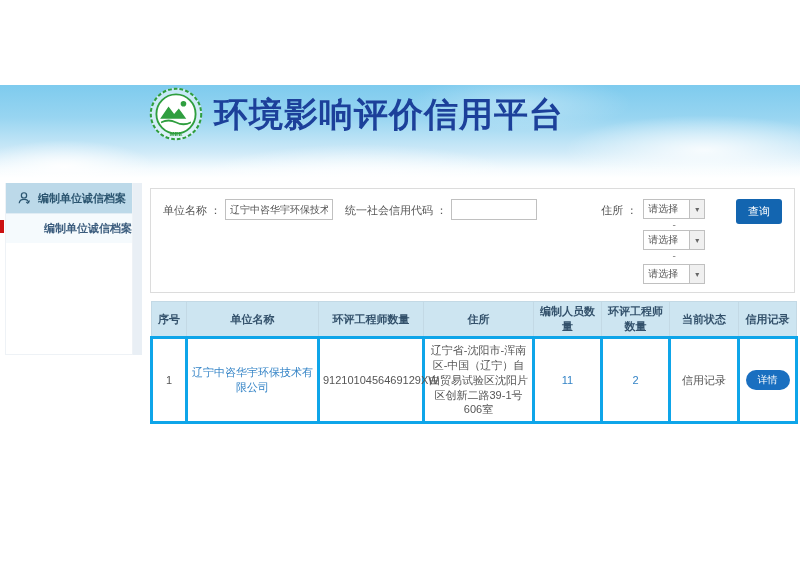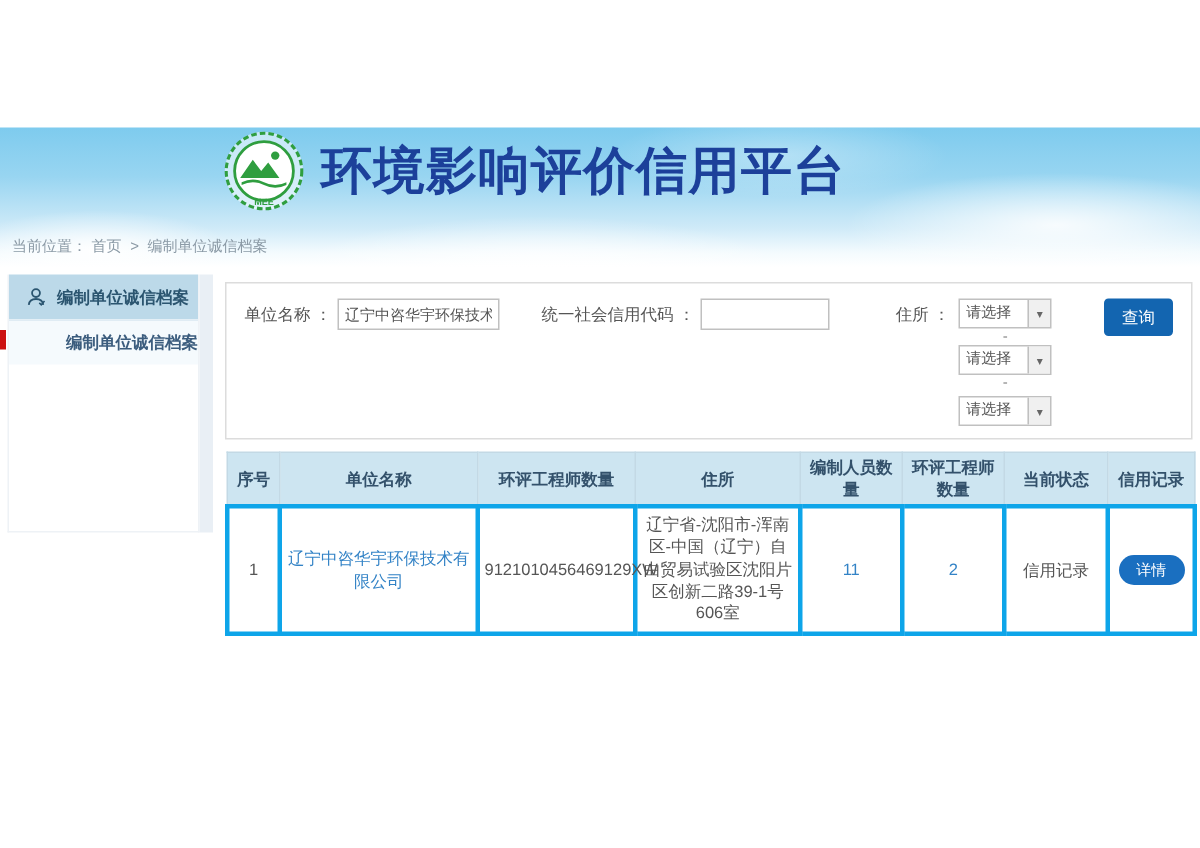--- a/index.html
+++ b/index.html
@@ -38,21 +38,21 @@
   .side-item .label { font-size:11px; font-weight:bold; color:#3c5d7e; white-space:nowrap; }
   .active-marker { position:absolute; left:0; top:220px; width:4px; height:13px; background:#cc1111; }
   .side-strip { position:absolute; left:133px; top:183px; width:9px; height:172px; background:#e9eff5; }
 
   
   .main { position:absolute; left:150px; top:188px; width:645px; }
 
   .form-box { border:1px solid #dcdcdc; background:#fff; display:flex;
     align-items:flex-start; padding:10px 10px 8px 12px; min-height:53px; }
   .flabel { font-size:11px; color:#555; line-height:22px; white-space:nowrap;text-align:right; }
-  .ml28 { margin-left:28px; } .ml44 { margin-left:44px; }
+  .ml28 { margin-left:12px; } .ml44 { margin-left:64px; }
   .tinput { height:21px; border:1px solid #c0c0c0; background:#fff; font-size:10px;
     color:#555; padding:0 4px; outline:none; margin-left:4px; }
   .w-name { width:108px; } .w-code { width:86px; }
   .addr-group { display:flex; flex-direction:column; margin-left:6px; }
   .addr-row { display:flex; align-items:center;flex-direction:column; }
   .addr-row + .addr-row { margin-top:3px; }
   .sel { width:62px; height:20px; border:1px solid #c0c0c0; background:#fff;
     display:flex; align-items:stretch; cursor:pointer; }
   .sel + .sel-sep { margin:0 4px; }
   .sel-text { flex:1; font-size:10px; color:#555; line-height:18px; padding-left:4px; overflow:hidden; }
@@ -92,25 +92,20 @@
           <path d="M13 35 L22 22 L28 30 L33 24 L41 35 Z" fill="#2f9e3f"></path>
           <path d="M14 38 Q22 34 30 38 Q38 42 46 38 L46 40 Q38 44 30 40 Q22 36 14 40 Z" fill="#2f9e3f"></path>
           <circle cx="38" cy="19" r="3" fill="#2f9e3f"></circle>
           <text x="30" y="54" text-anchor="middle" font-size="6.5" font-weight="bold" fill="#2f9e3f">MEE</text>
         </svg>
       </span>
       <div class="site-title">环境影响评价信用平台</div>
     </div>
   </div>
 
-  <div class="breadcrumb">
-    <span>当前位置：</span><span class="crumb-home">首页</span>
-    <span>&gt;</span>
-    <span>编制单位诚信档案</span>
-  </div>
 
   <aside class="sidebar">
     <div class="side-header">
       <span class="user-icon">
         <svg viewBox="0 0 16 16" width="14" height="14" fill="none" stroke="#2b5570" stroke-width="1.4">
           <circle cx="8" cy="5" r="3"></circle>
           <path d="M2.5 14 Q3 9.5 8 9.5 Q13 9.5 13.5 14"></path>
           <path d="M10.5 12.5 l1.5 1.5 l2.5 -3" stroke-width="1.2"></path>
         </svg>
       </span>

